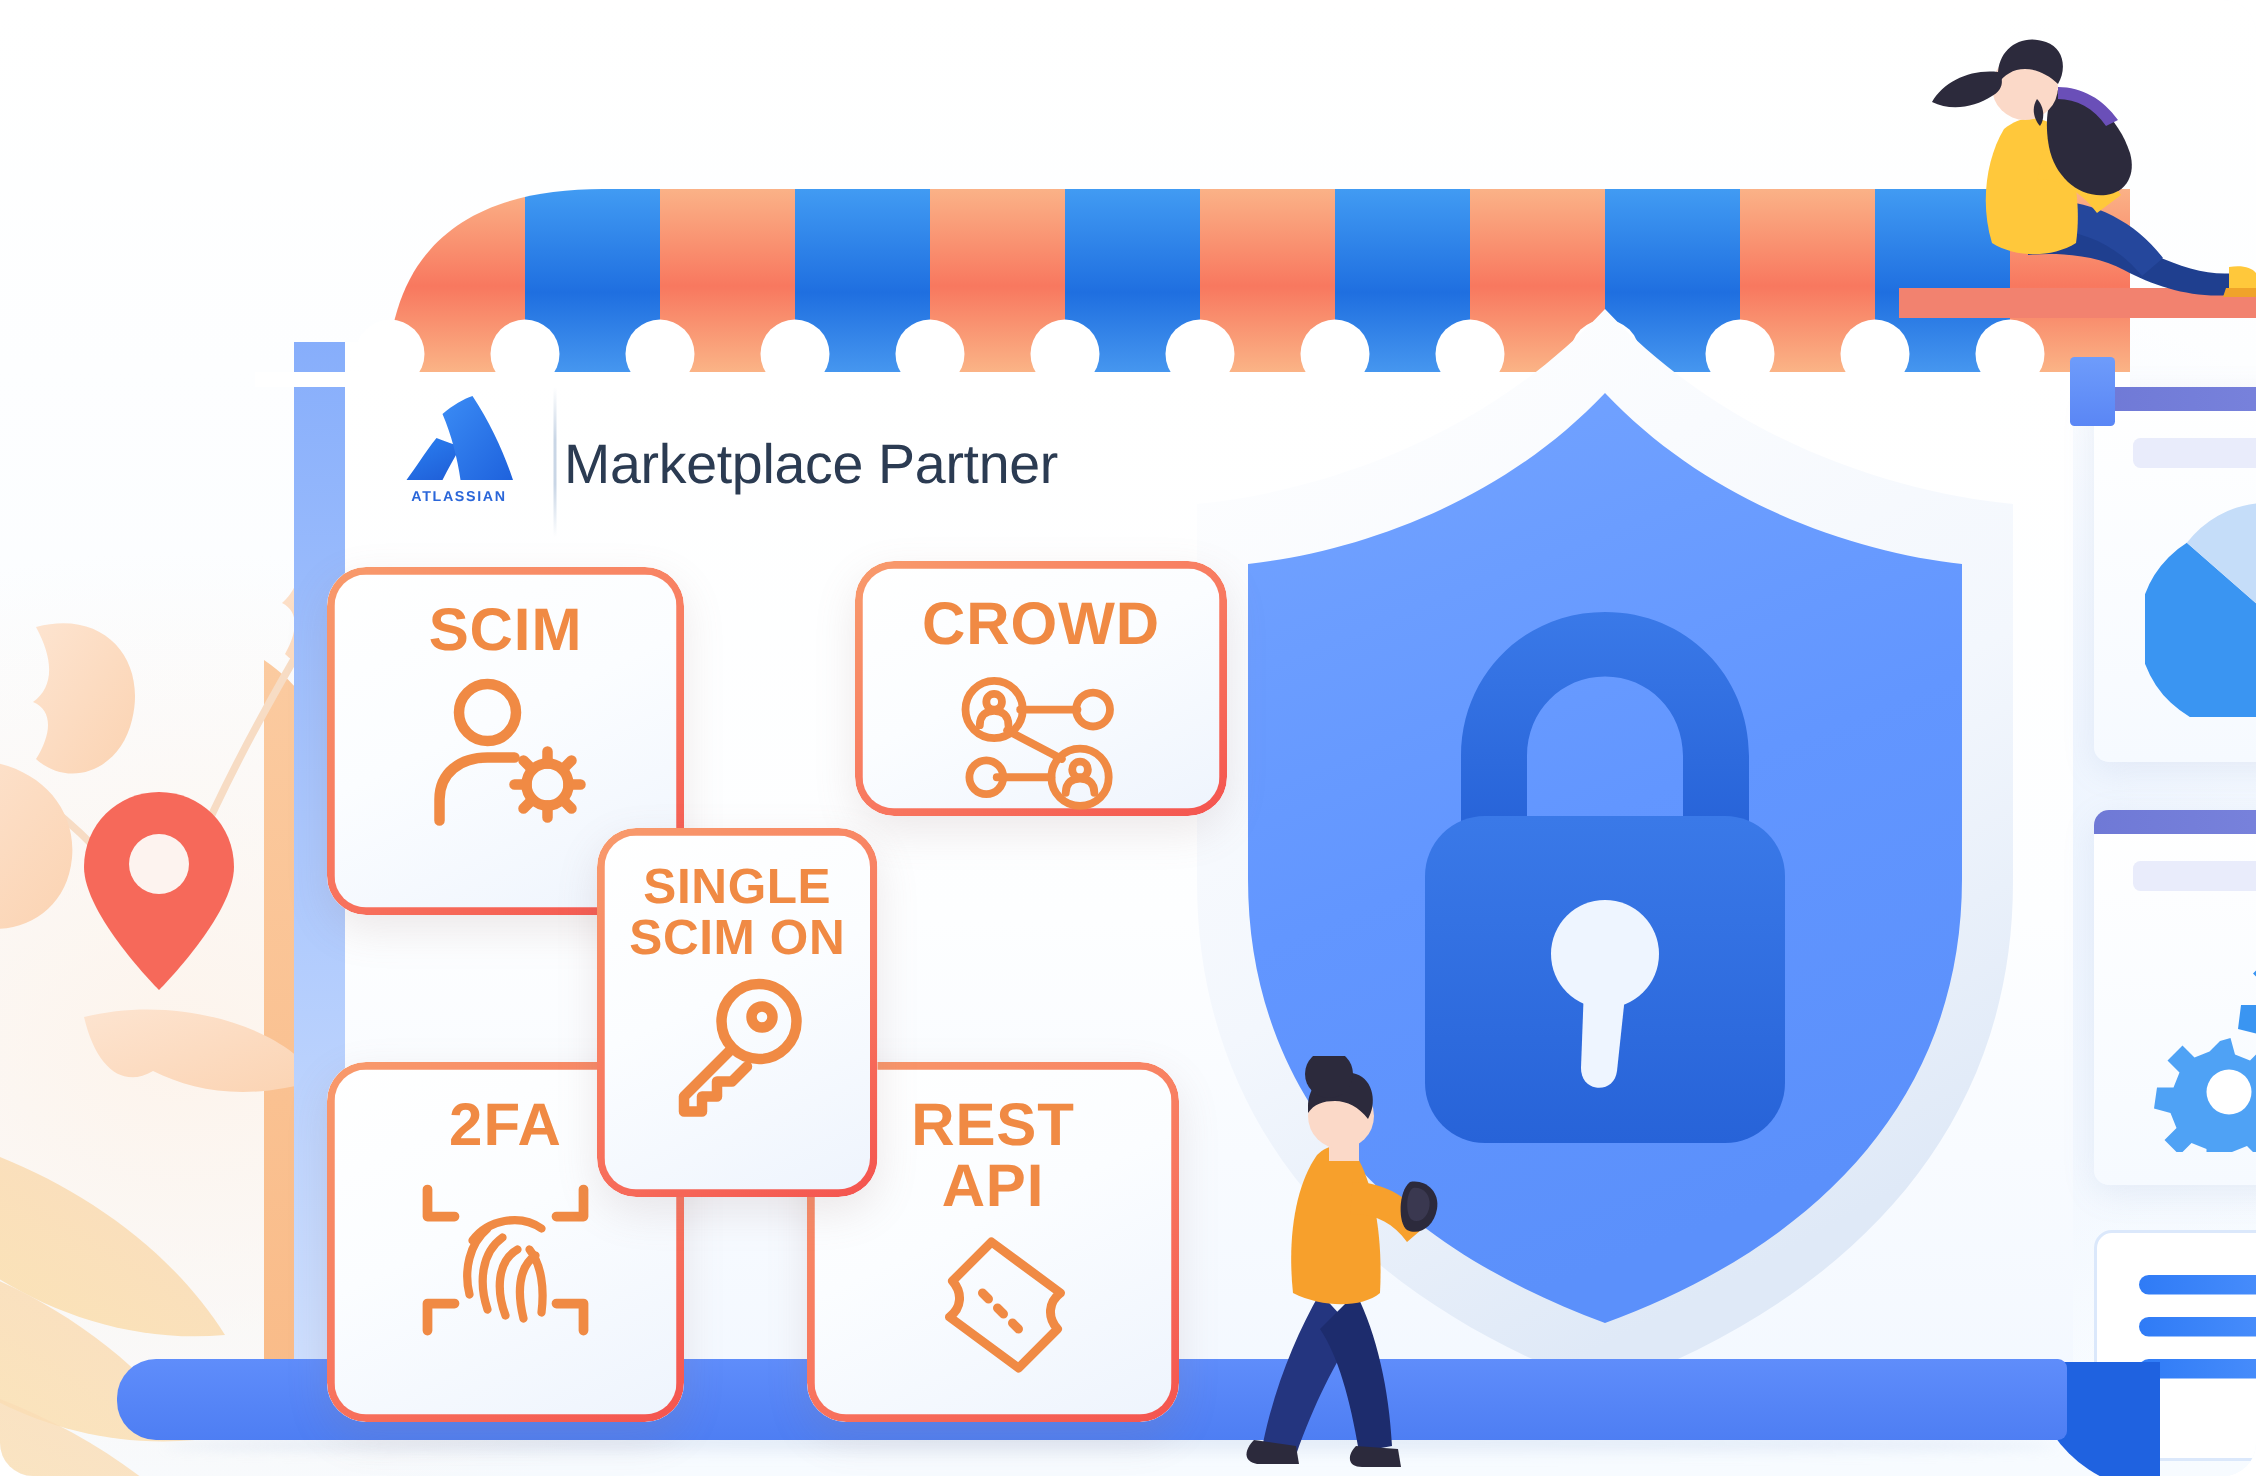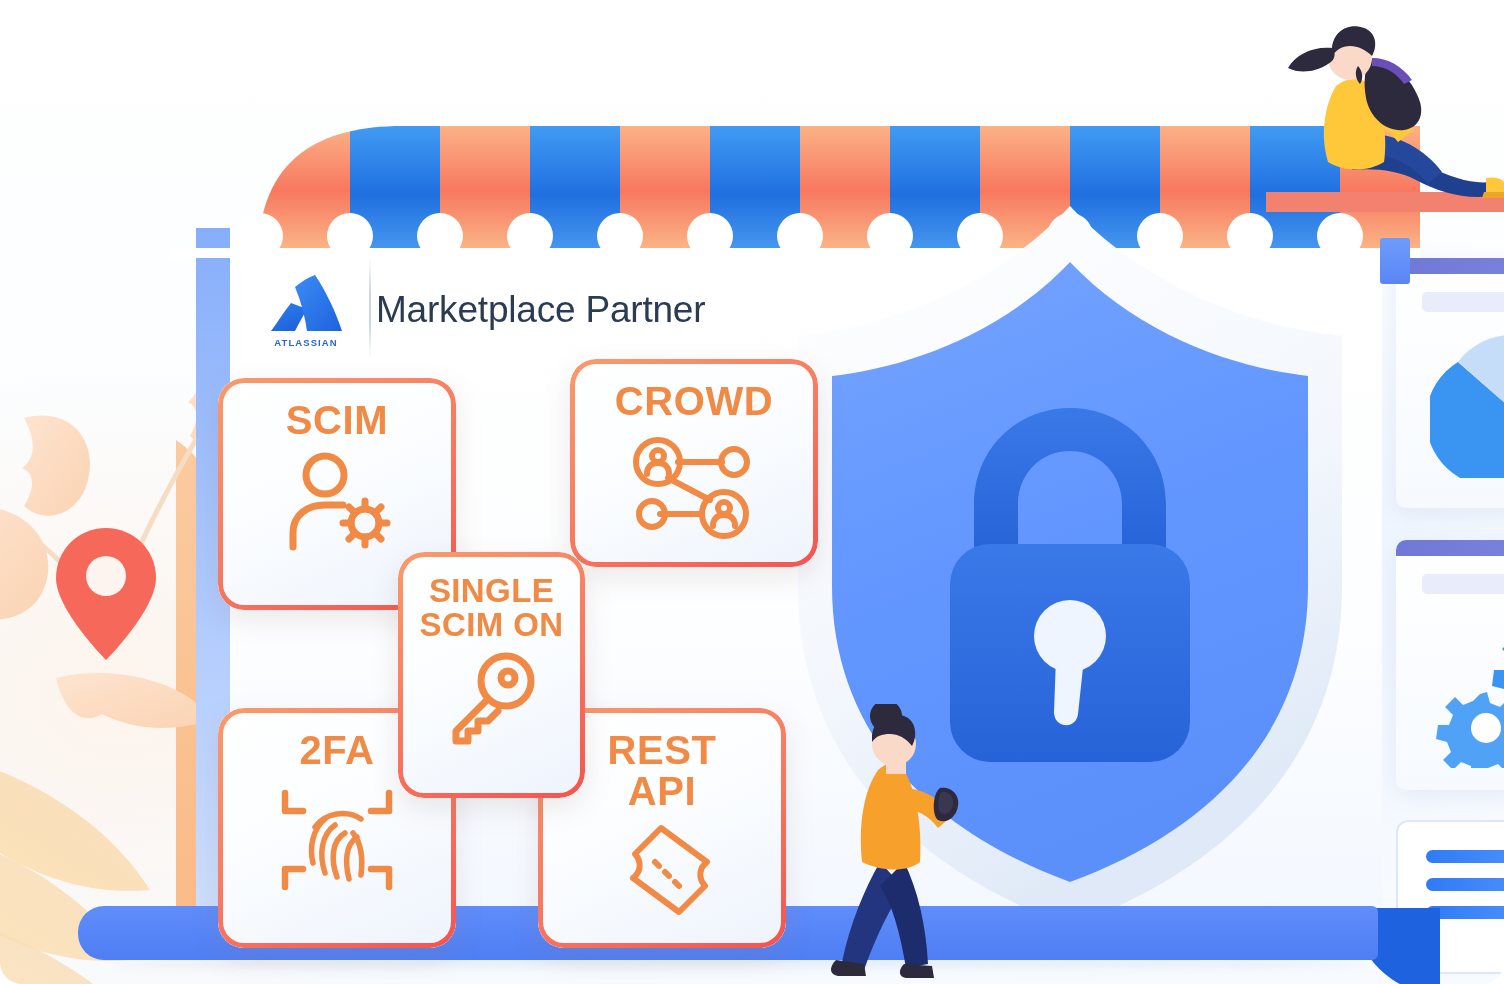--- a/index.html
+++ b/index.html
@@ -39,21 +39,21 @@
     left:196px;top:228px;width:34px;height:700px;
     background:linear-gradient(180deg,#87aefb 0%,#a9c6fd 45%,#cfe0fe 100%);
   }
   .store-divider{
     left:369px;top:258px;width:2px;height:100px;
     background:linear-gradient(180deg,rgba(190,205,225,0) 0%,#c9d6e6 35%,#c9d6e6 65%,rgba(190,205,225,0) 100%);
   }
 
   
   .brand{left:258px;top:258px;width:520px;height:104px;display:flex;align-items:center;gap:0;}
-  .brand-logo{width:96px;height:96px;display:flex;flex-direction:column;align-items:center;justify-content:center;}
+  .brand-logo{width:96px;height:96px;display:flex;flex-direction:column;align-items:center;}
   .brand-logo-word{
     font-size:9.5px;font-weight:700;letter-spacing:1.1px;color:#2a66d9;margin-top:2px;
   }
   .brand-text{
     margin-left:22px;
     font-size:37px;line-height:1.18;font-weight:400;color:#2b3b52;
     letter-spacing:-0.2px;white-space:nowrap;
   }
 
   
@@ -126,21 +126,21 @@
   .fcard-title{
     position:relative;z-index:2;
     font-size:40px;font-weight:800;letter-spacing:.6px;
     color:#f08a44;line-height:1.02;
     font-family:"Liberation Sans", sans-serif;
   }
   .fcard-title.small{font-size:33px;letter-spacing:.4px;}
   .fcard-icon{position:relative;z-index:2;margin-top:10px;}
 
   #card-scim{left:218px;top:378px;width:238px;height:232px;}
-  #card-crowd{left:570px;top:359px;width:248px;height:208px;}
+  #card-crowd{left:570px;top:374px;width:248px;height:170px;}
   #card-sso{left:398px;top:552px;width:187px;height:246px;z-index:6;}
   #card-2fa{left:218px;top:708px;width:238px;height:240px;}
   #card-rest{left:538px;top:708px;width:248px;height:240px;}
 
   
   .person-sit{left:1266px;top:6px;width:240px;height:210px;}
   .person-walk{left:824px;top:704px;width:176px;height:282px;}
 </style>
 </head>
 <body>

